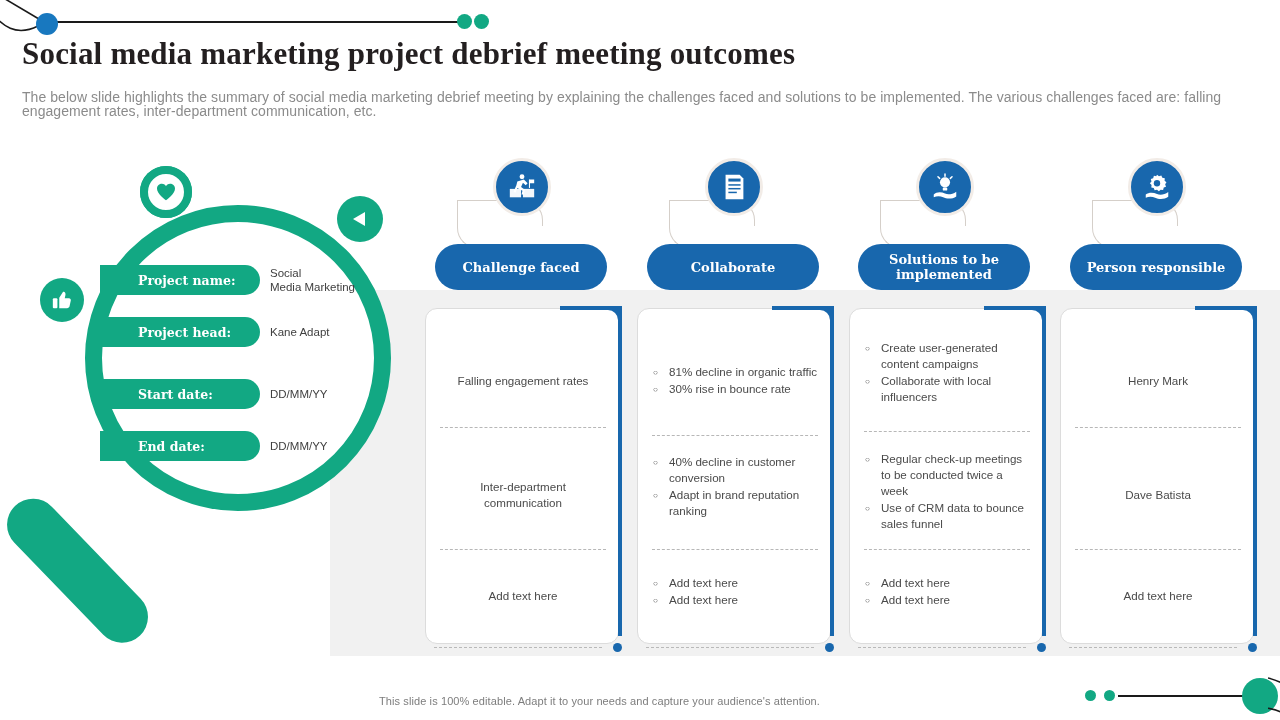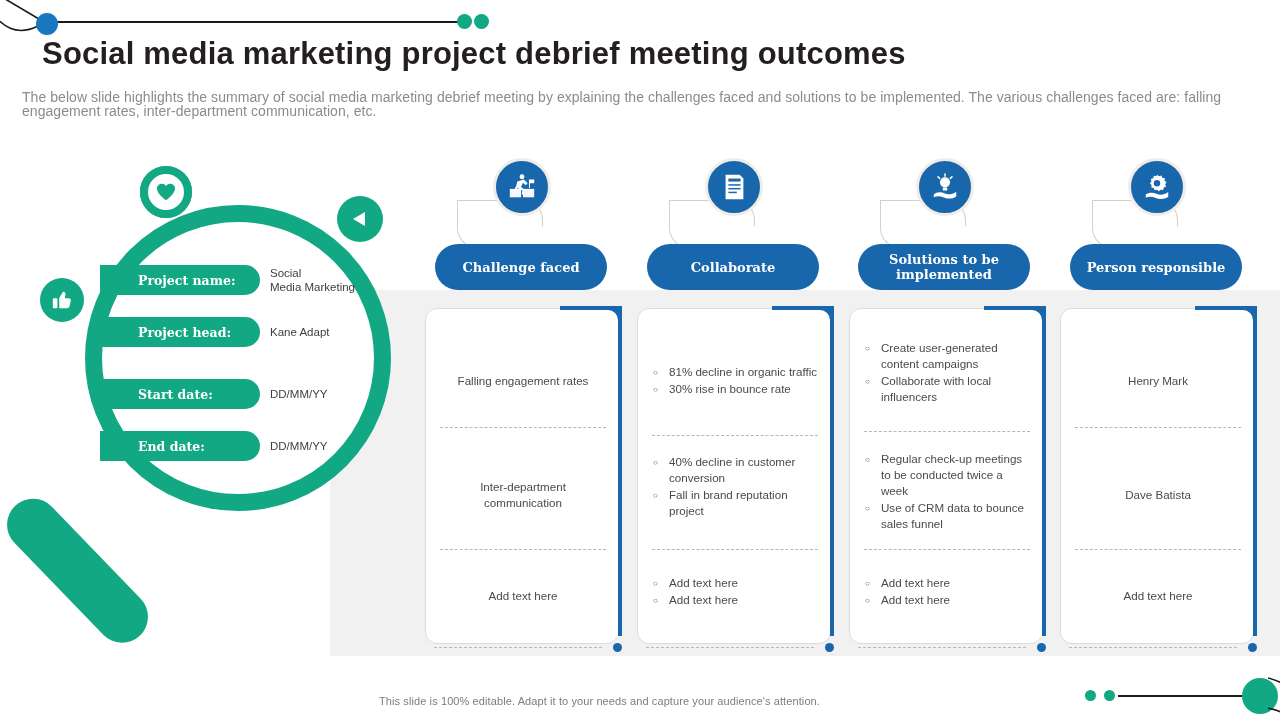--- a/index.html
+++ b/index.html
@@ -31,27 +31,26 @@
     width: 15px; height: 15px; border-radius: 50%; background: #12a883;
   }
   .top-dot-g2 {
     position: absolute; left: 474px; top: 14px;
     width: 15px; height: 15px; border-radius: 50%; background: #12a883;
   }
 
   
   .title {
     position: absolute; left: 22px; top: 36px;
-    font-family: Liberation Sans, sans-serif;
+    font-family: Liberation Serif, serif;
     font-weight: bold;
     font-size: 31px;
     color: #231f20;
     letter-spacing: 0.2px;
     white-space: nowrap;
-    margin-left: 20px;
   }
   .subtitle {
     position: absolute; left: 22px; top: 90px;
     width: 1225px;
     font-size: 14px;
     line-height: 14px;
     color: #8b8b8b;
     letter-spacing: 0.05px;
   }
 
@@ -409,21 +408,21 @@
     <div class="cell" style="top:36px; height:72px;">
       <ul class="bullets">
         <li>81% decline in organic traffic</li>
         <li>30% rise in bounce rate</li>
       </ul>
     </div>
     <div class="divider" style="top:126px;"></div>
     <div class="cell" style="top:142px; height:72px;">
       <ul class="bullets">
         <li>40% decline in customer conversion</li>
-        <li>Fall in brand reputation project</li>
+        <li>Adapt in brand reputation ranking</li>
       </ul>
     </div>
     <div class="divider" style="top:240px;"></div>
     <div class="cell" style="top:258px; height:50px;">
       <ul class="bullets">
         <li>Add text here</li>
         <li>Add text here</li>
       </ul>
     </div>
   </div>

